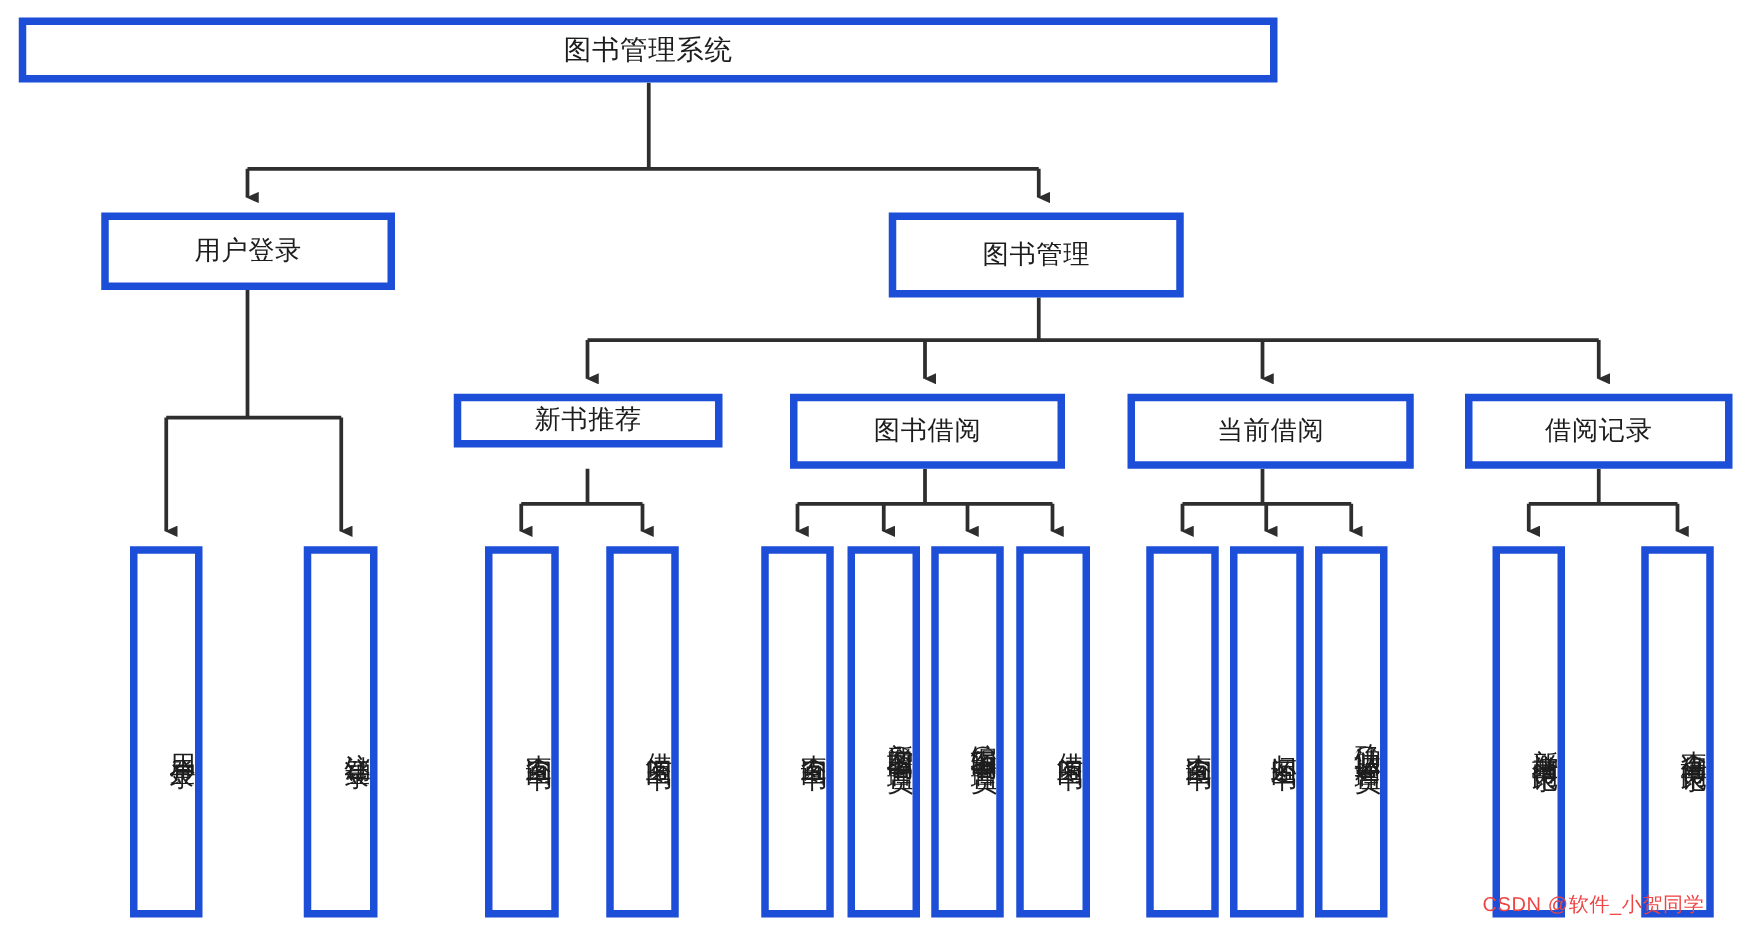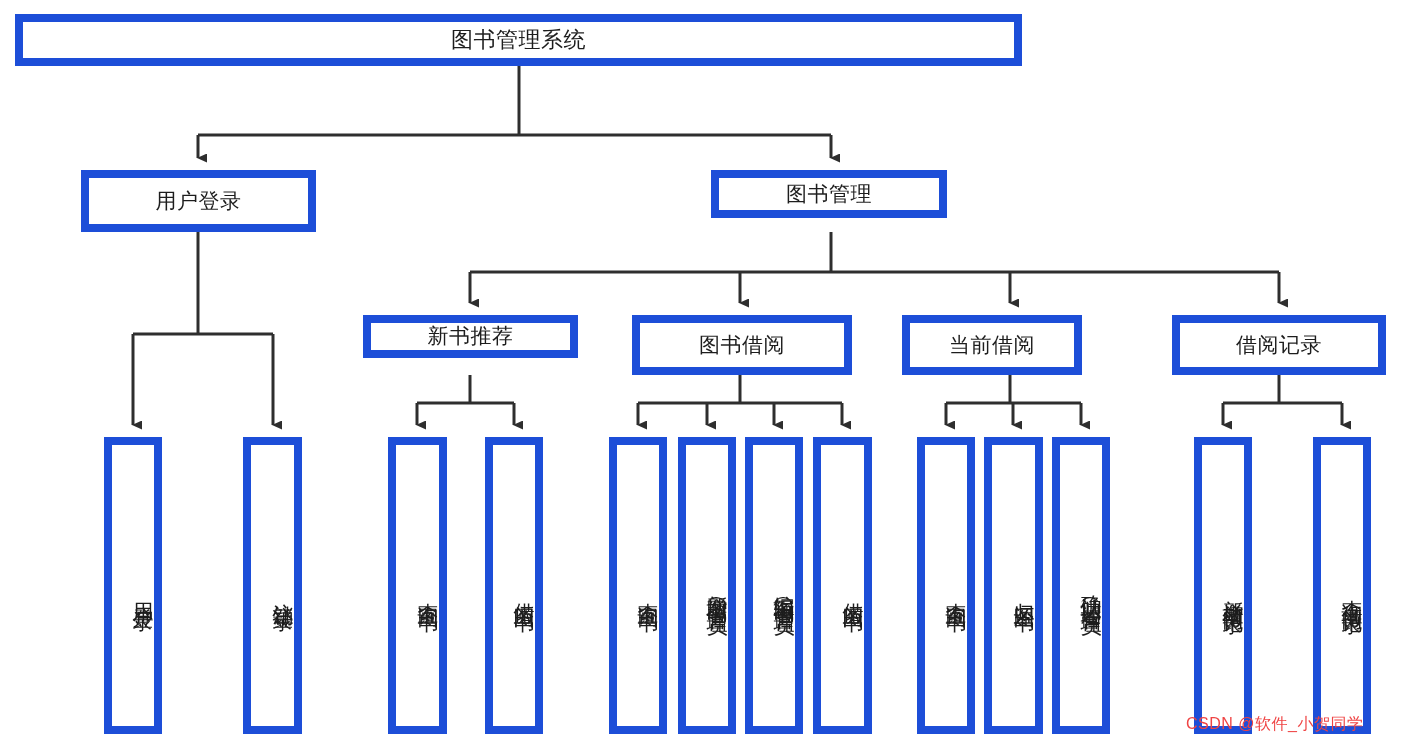--- a/index.html
+++ b/index.html
@@ -22,21 +22,21 @@
     position: absolute;
     left: 0;
     top: 0;
     width: 1405px;
     height: 747px;
     pointer-events: none;
   }
   .node {
     position: absolute;
     box-sizing: border-box;
-    border: 8px solid #1d4ed8;
+    border: 6px solid #1d4ed8;
     background: #ffffff;
     color: #1d1d1d;
     display: flex;
     align-items: center;
     justify-content: center;
     text-align: center;
     line-height: 1.15;
   }
   .node-label {
     display: block;
@@ -130,31 +130,31 @@
     </g>
   </svg>
 
   <div class="node horiz root" style="left:15px; top:14px; width:1007px; height:52px;">
     <span class="node-label">图书管理系统</span>
   </div>
 
   <div class="node horiz" style="left:81px; top:170px; width:235px; height:62px;">
     <span class="node-label">用户登录</span>
   </div>
-  <div class="node horiz" style="left:711px; top:170px; width:236px; height:48px;">
+  <div class="node horiz" style="left:711px; top:170px; width:236px; height:68px;">
     <span class="node-label">图书管理</span>
   </div>
 
   <div class="node horiz" style="left:363px; top:315px; width:215px; height:43px;">
     <span class="node-label">新书推荐</span>
   </div>
   <div class="node horiz" style="left:632px; top:315px; width:220px; height:60px;">
     <span class="node-label">图书借阅</span>
   </div>
-  <div class="node horiz" style="left:902px; top:315px; width:180px; height:60px;justify-content:center;">
+  <div class="node horiz" style="left:902px; top:315px; width:229px; height:60px;justify-content:center;">
     <span class="node-label">当前借阅</span>
   </div>
   <div class="node horiz" style="left:1172px; top:315px; width:214px; height:60px;">
     <span class="node-label">借阅记录</span>
   </div>
 
   <div class="node vert" style="left:104px; top:437px; width:58px; height:297px;">
     <span class="node-label">用户登录</span>
   </div>
   <div class="node vert" style="left:243px; top:437px; width:59px; height:297px;">

